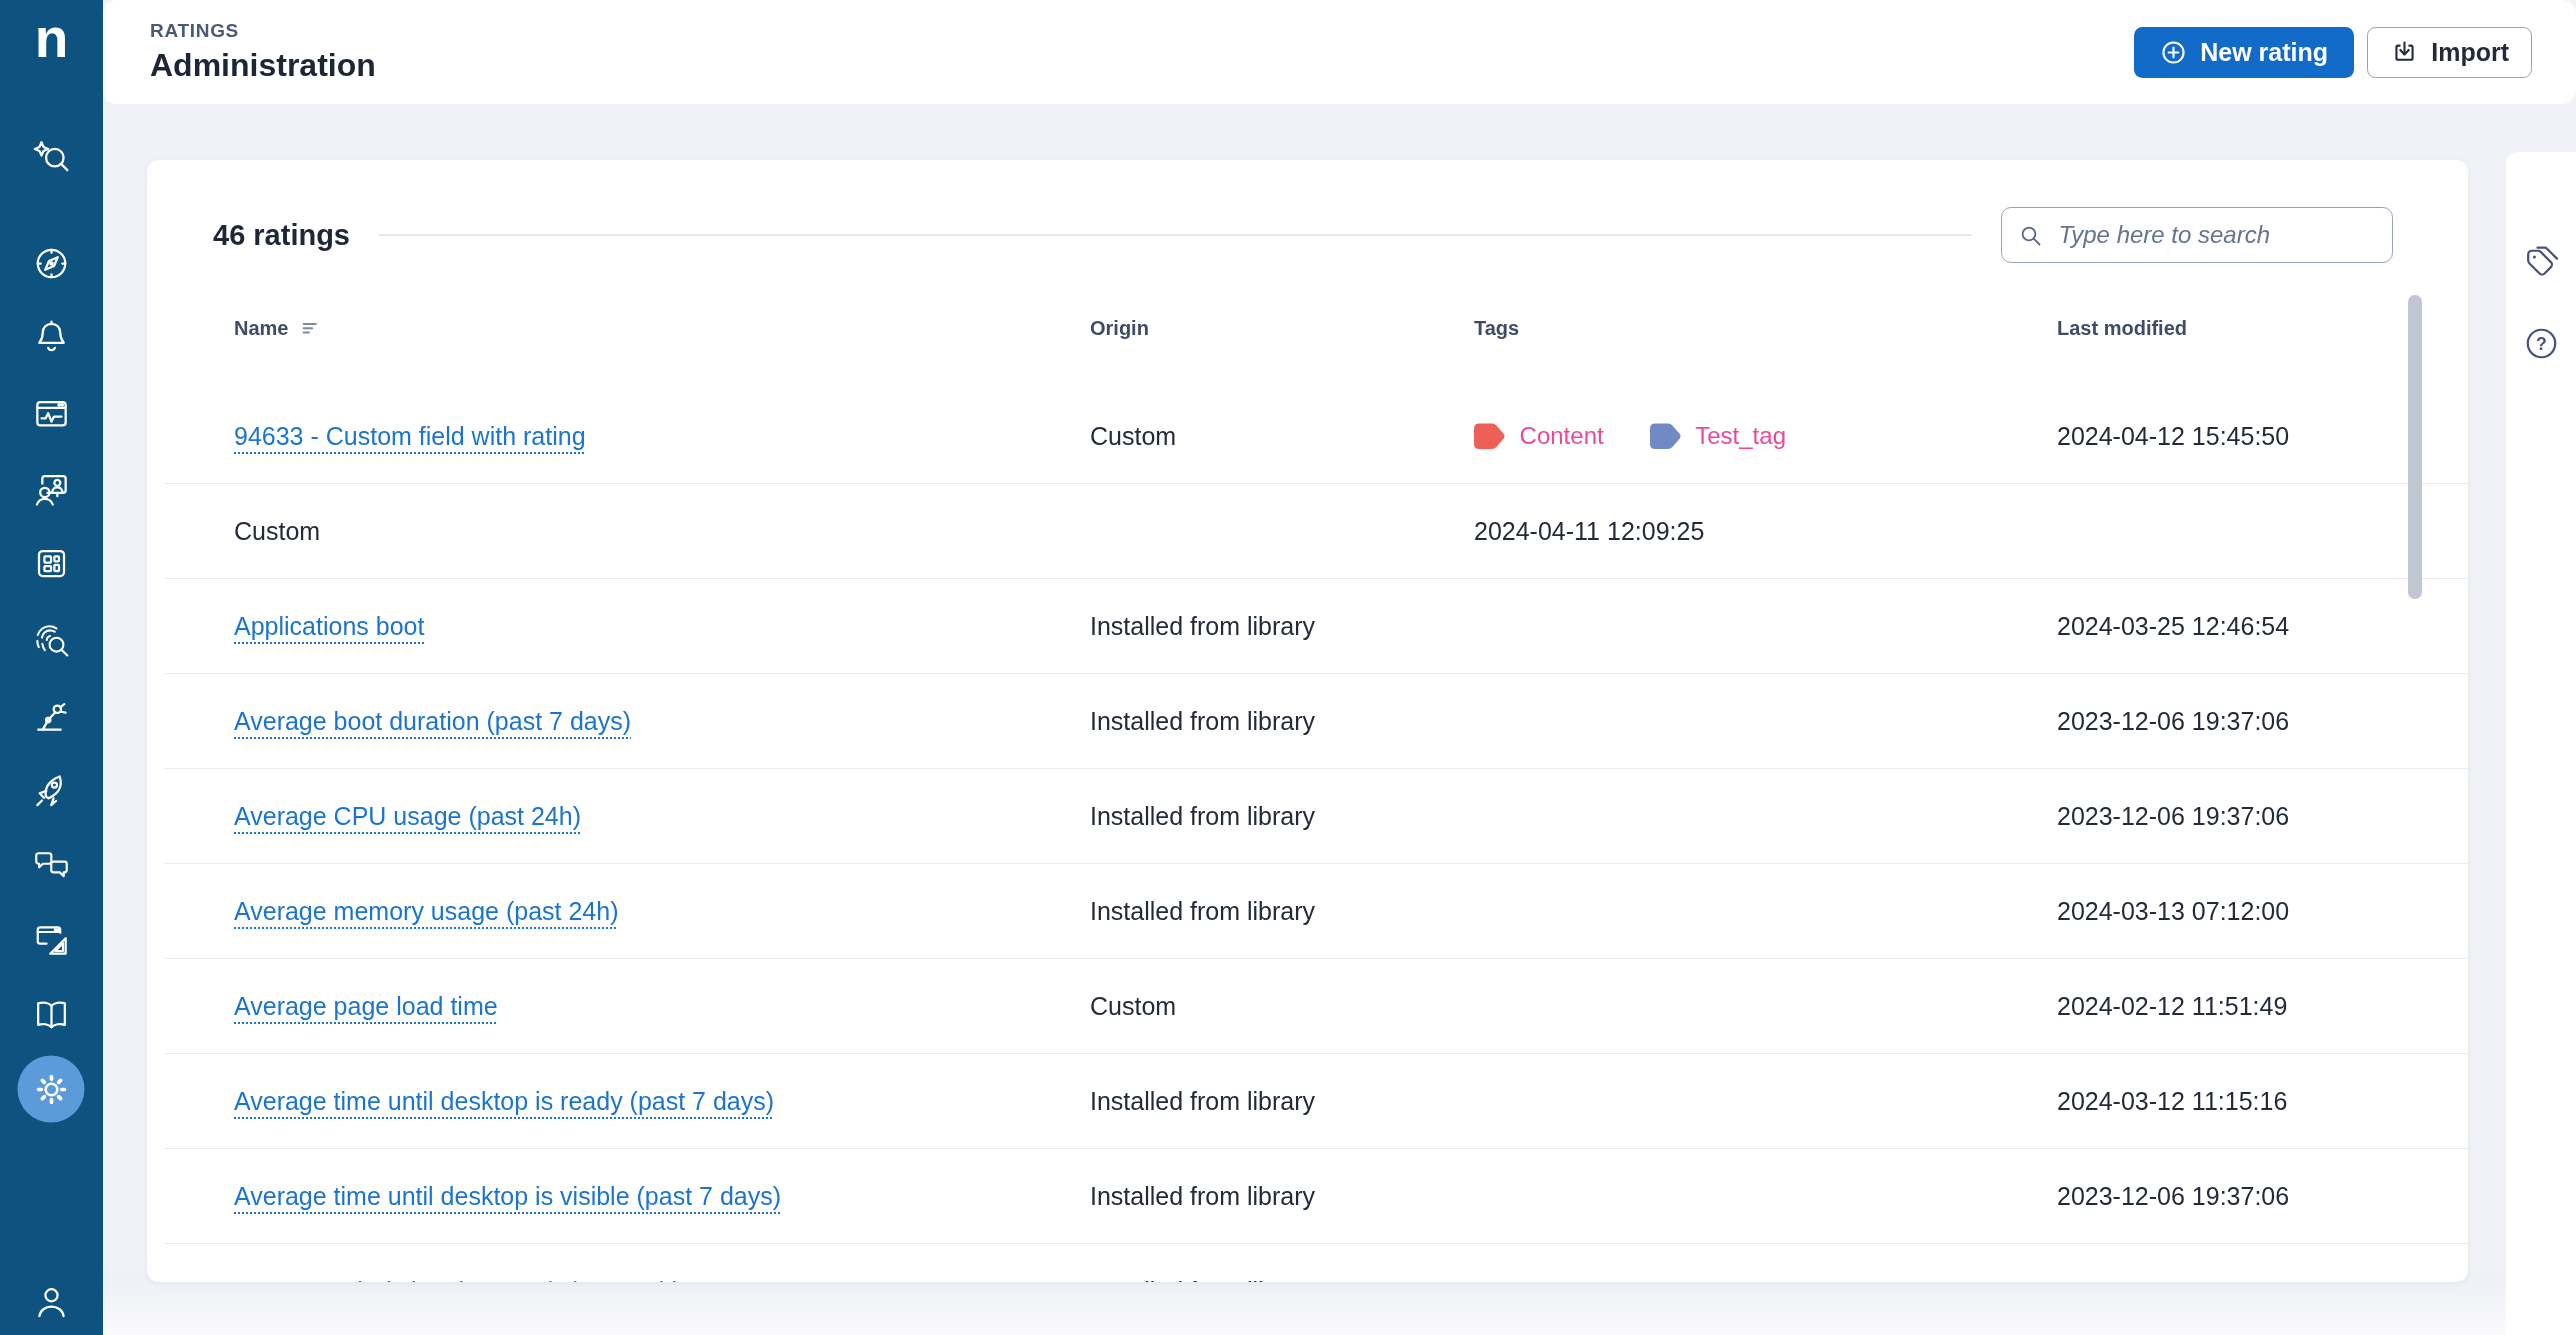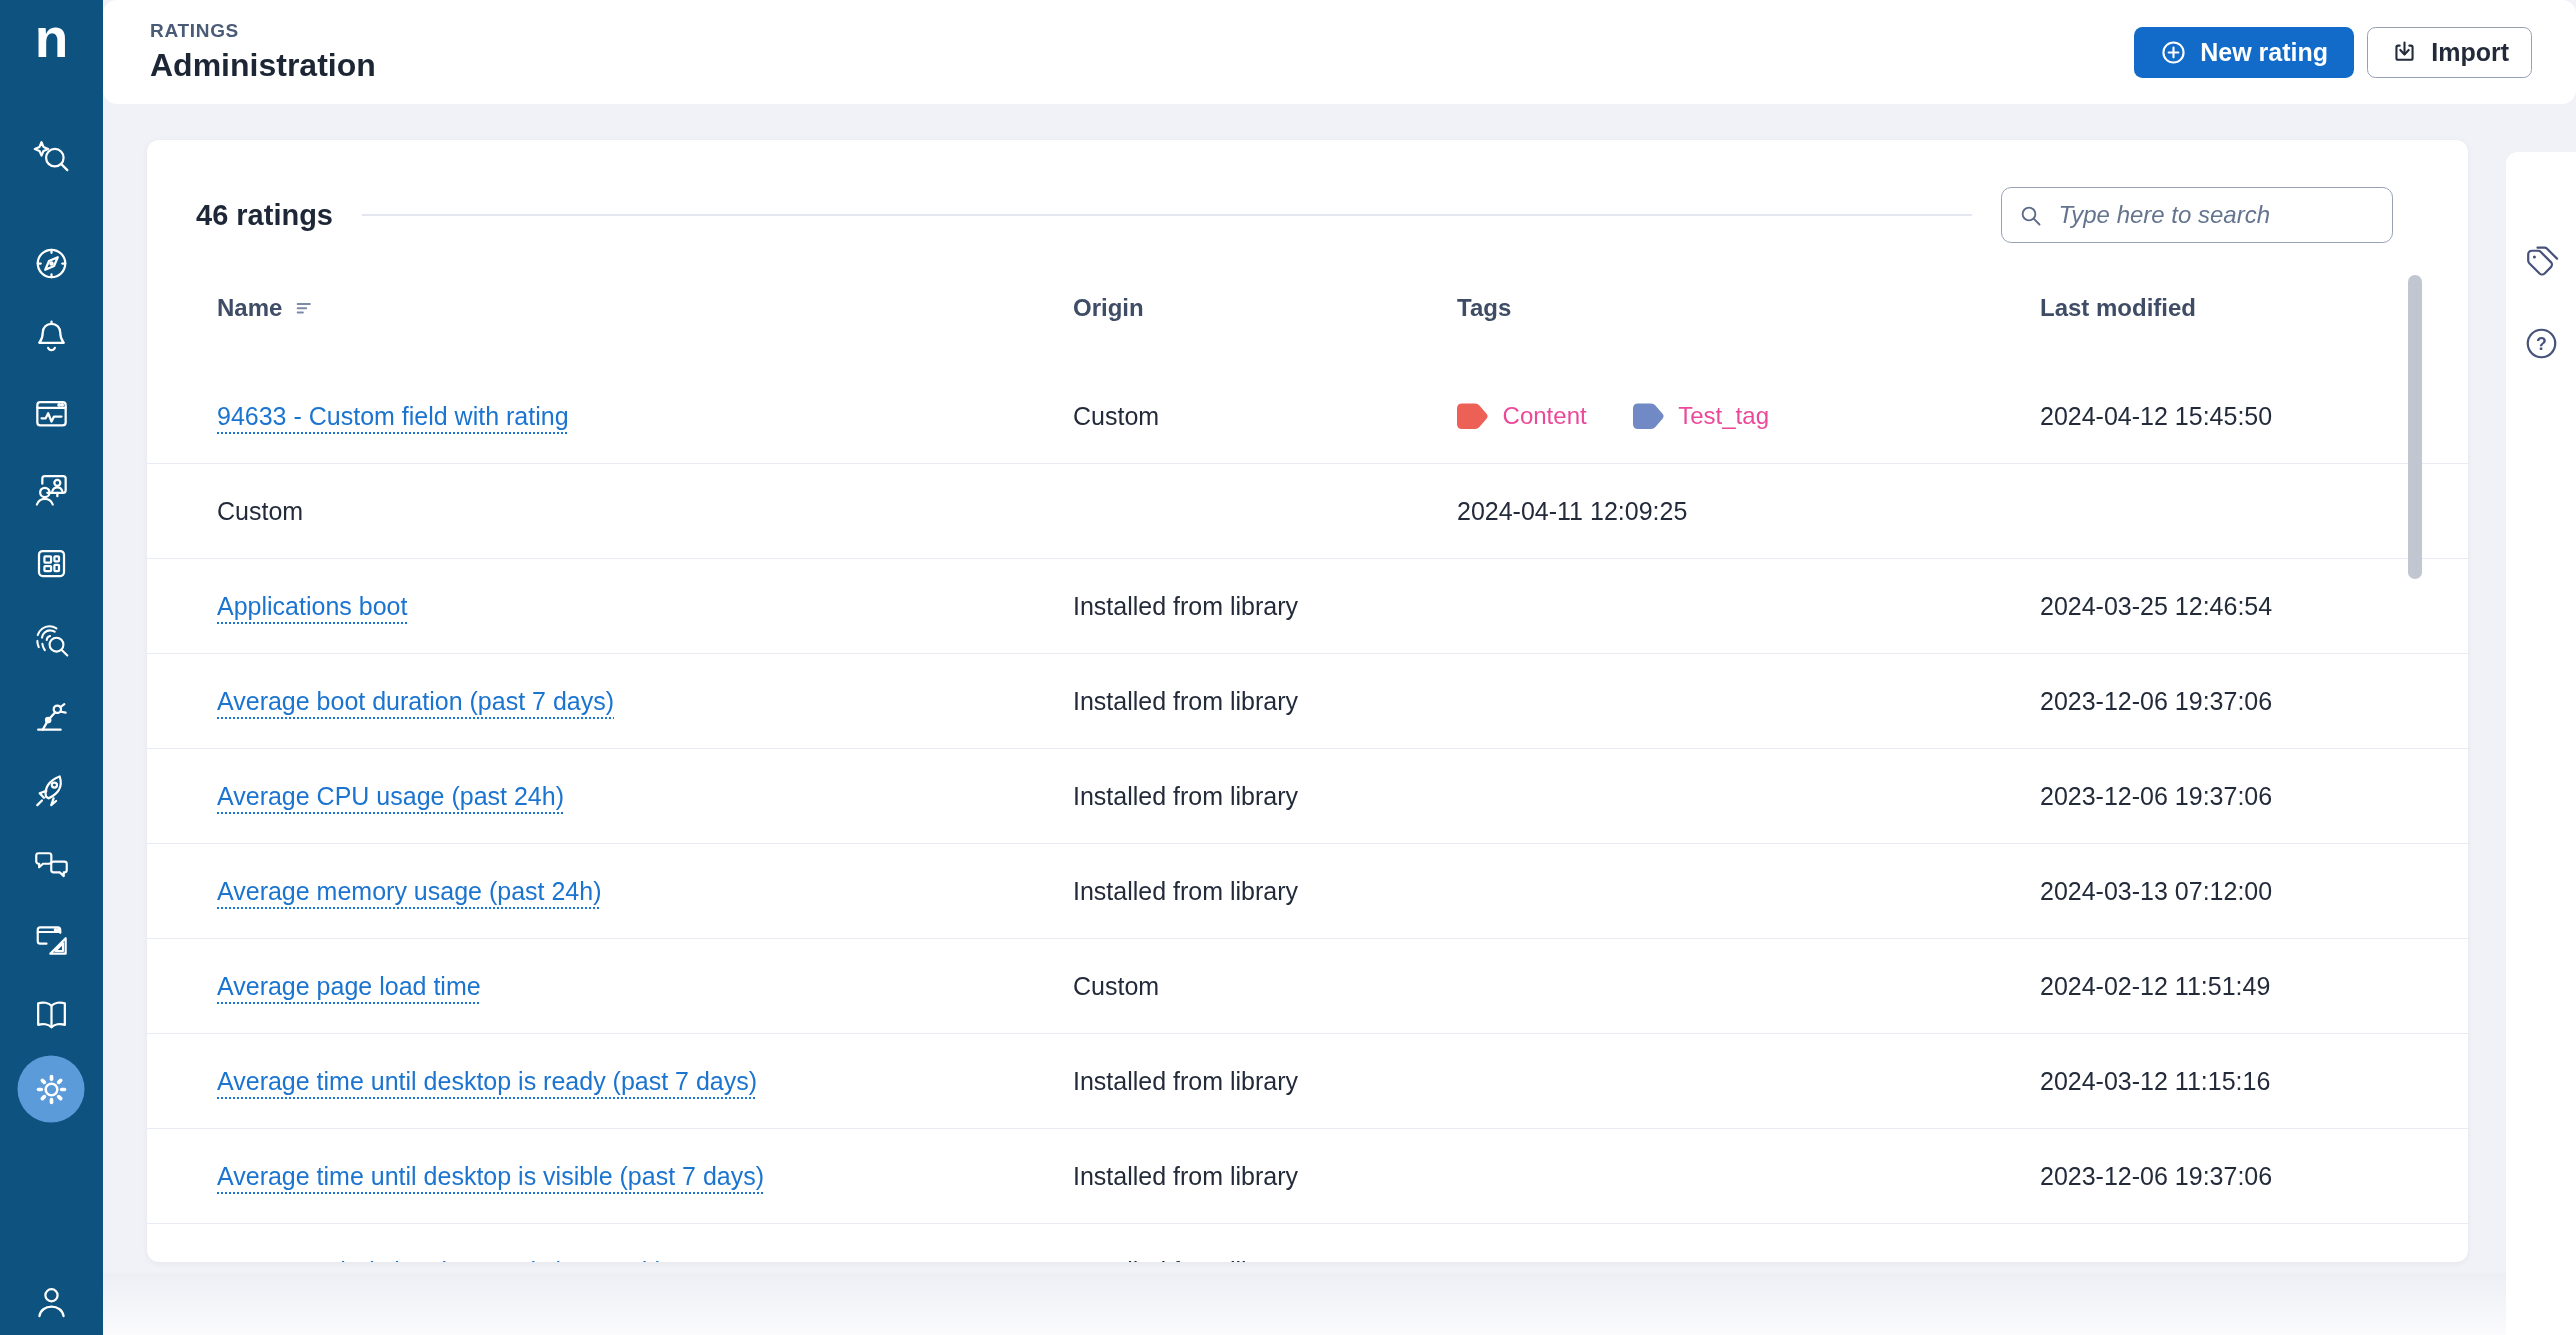--- a/index.html
+++ b/index.html
@@ -22,33 +22,33 @@
   .crumb{font-size:19px;font-weight:700;letter-spacing:0.7px;color:#4A5B78;}
   .page-title{font-size:32px;font-weight:700;color:#1C2634;margin-top:4.3px;}
   .actions{display:flex;align-items:center;gap:13.6px;}
   .btn{height:51px;border-radius:8.5px;font-size:25px;font-weight:700;display:flex;align-items:center;gap:12px;
     cursor:pointer;box-sizing:border-box;font-family:inherit;}
   .btn-primary{background:#126BC9;border:none;color:#fff;padding:0 25.6px;}
   .btn-secondary{background:#fff;border:1.7px solid #95A0B1;color:#232B3B;padding:0 22px;}
   .btn svg{display:block;}
   
   .floor{position:absolute;left:103px;top:1273px;right:70px;bottom:0;background:linear-gradient(180deg,#EDEFF5,#FBFBFD);z-index:1;}
-  .card{position:absolute;left:147px;top:140px;width:2321px;height:1122px;background:#fff;border-radius:12px;
-    box-shadow:0 1.7px 6.8px rgba(20,30,60,.05);box-sizing:border-box;padding-top:34px;overflow:hidden;z-index:10;}
+  .card{position:absolute;left:147px;top:160px;width:2321px;height:1122px;background:#fff;border-radius:12px;
+    box-shadow:0 1.7px 6.8px rgba(20,30,60,.05);box-sizing:border-box;padding-top:34px;overflow:hidden;z-index:10;padding-left:17px;}
   .card-head{display:flex;align-items:center;height:82px;padding:0 75px 0 49px;gap:29px;}
   .count{font-size:29px;font-weight:700;color:#1E2737;white-space:nowrap;}
   .rule{flex:1;height:1.7px;background:#E4E7F0;}
   .search-box{width:392px;height:56px;border:1.7px solid #97A1B4;border-radius:10.2px;background:#fff;
     display:flex;align-items:center;gap:12px;padding:0 15.4px;box-sizing:border-box;flex:none;justify-content:center;}
   .search-box svg{flex:none;}
   .search-input{border:none;outline:none;flex:1;min-width:0;font-size:24px;color:#232B3A;font-family:inherit;background:transparent;}
   .search-input::placeholder{font-style:italic;color:#64748F;}
   .t-head,.t-row{display:grid;grid-template-columns:856px 384px 583px 1fr;align-items:center;
     padding:0 85px 0 70px;}
-  .t-head{margin-top:22px;height:60px;font-size:24px;font-weight:700;color:#3F4C66;}
+  .t-head{margin-top:22px;height:60px;font-size:20px;font-weight:700;color:#3F4C66;}
   .name-h{display:flex;align-items:center;gap:12px;cursor:pointer;}
   .t-body{margin-top:31px;}
   .t-row{height:94px;border-bottom:1.7px solid #E8EBF4;}
   .link{font-size:25px;color:#1B74CF;cursor:pointer;width:max-content;
     text-decoration:underline dotted;text-decoration-thickness:1.7px;text-underline-offset:7.7px;}
   .cell{font-size:25px;color:#232B3A;}
   .tags-cell{display:flex;align-items:center;gap:46px;}
   .tag-chip{display:flex;align-items:center;gap:13.6px;}
   .tag-glyph{width:32px;height:26.4px;display:block;}
   .tag-label{font-size:24px;color:#ec4899;}

